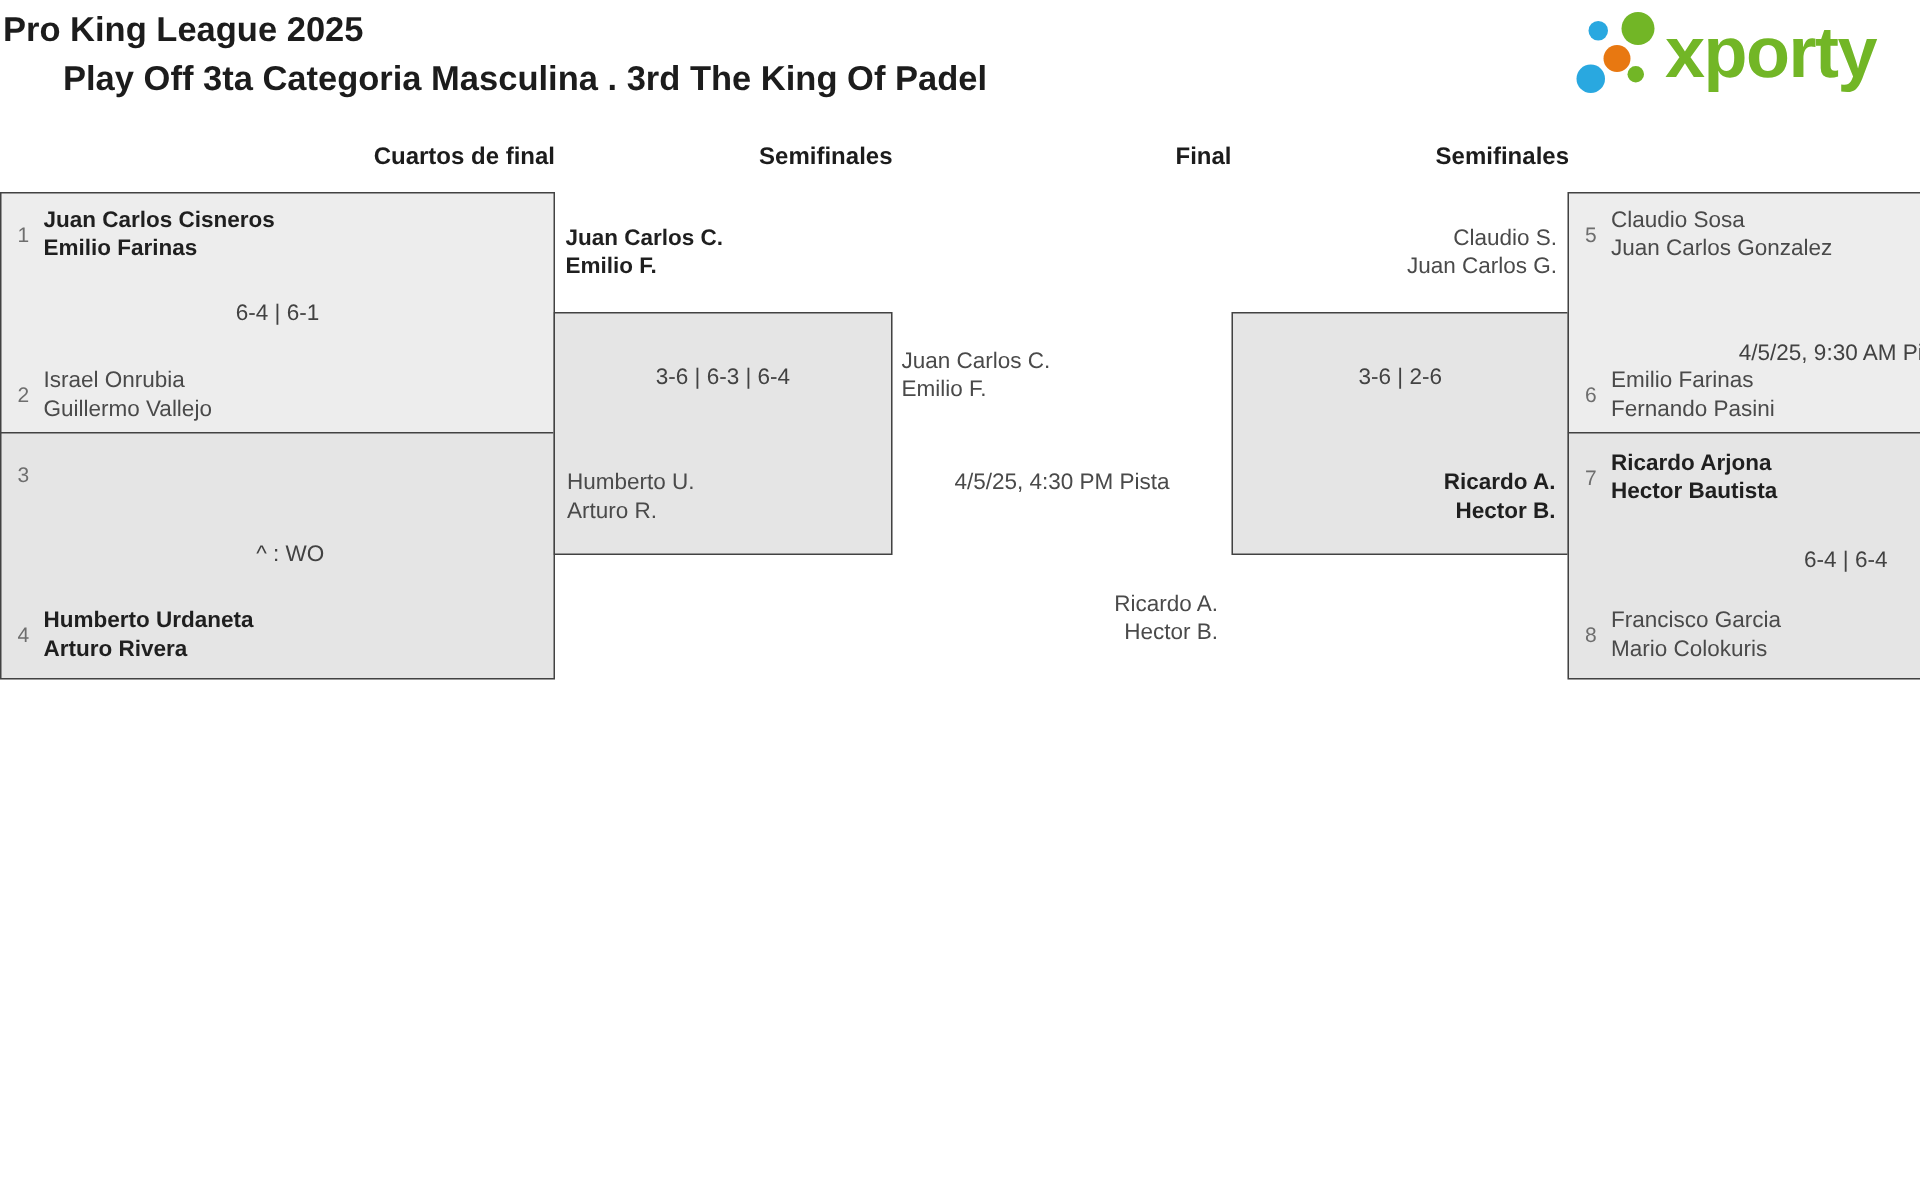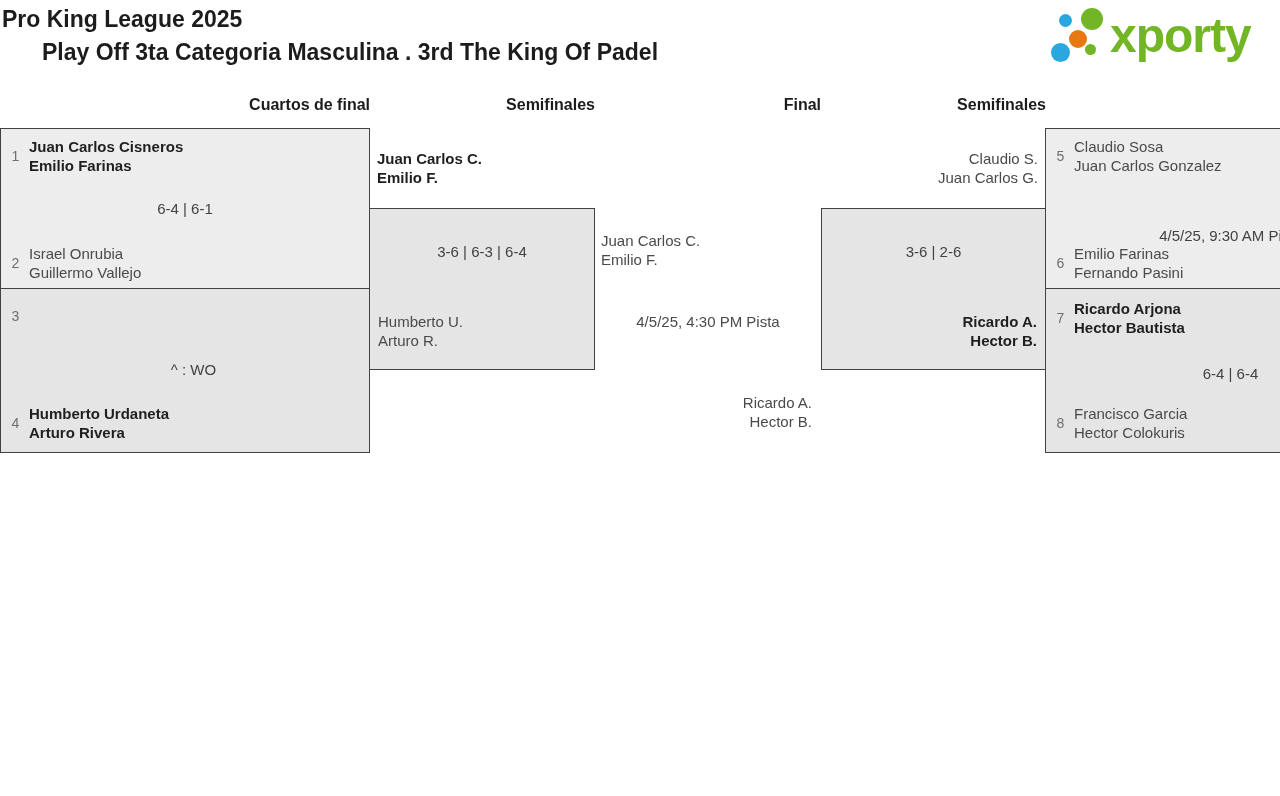--- a/index.html
+++ b/index.html
@@ -190,16 +190,16 @@
     <div class="names bold">
       <span>Ricardo Arjona</span>
         <span>Hector Bautista</span>
     </div>
   </div>
   <div class="score" style="top:75px;">6-4 | 6-4</div>
   <div class="teamrow" style="top:115px;">
     <div class="seed">8</div>
     <div class="names">
       <span>Francisco Garcia</span>
-        <span>Hector Colokuris</span>
+        <span>Mario Colokuris</span>
     </div>
   </div>
 </div>
 
 </body></html>

